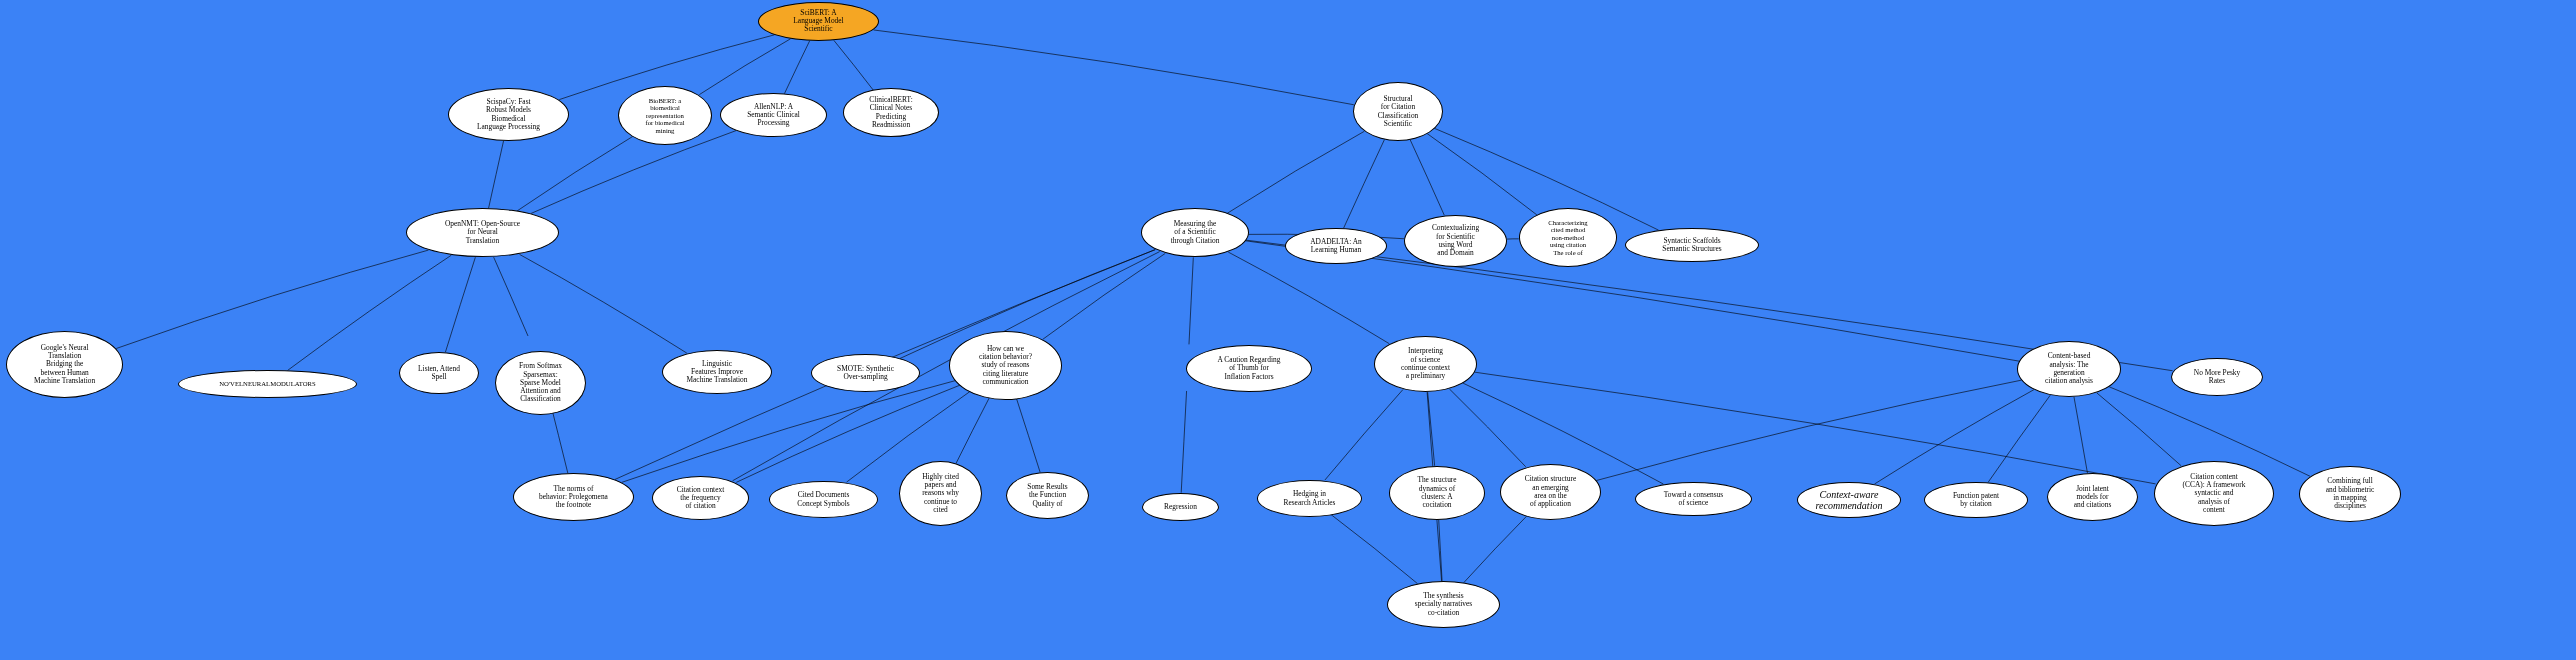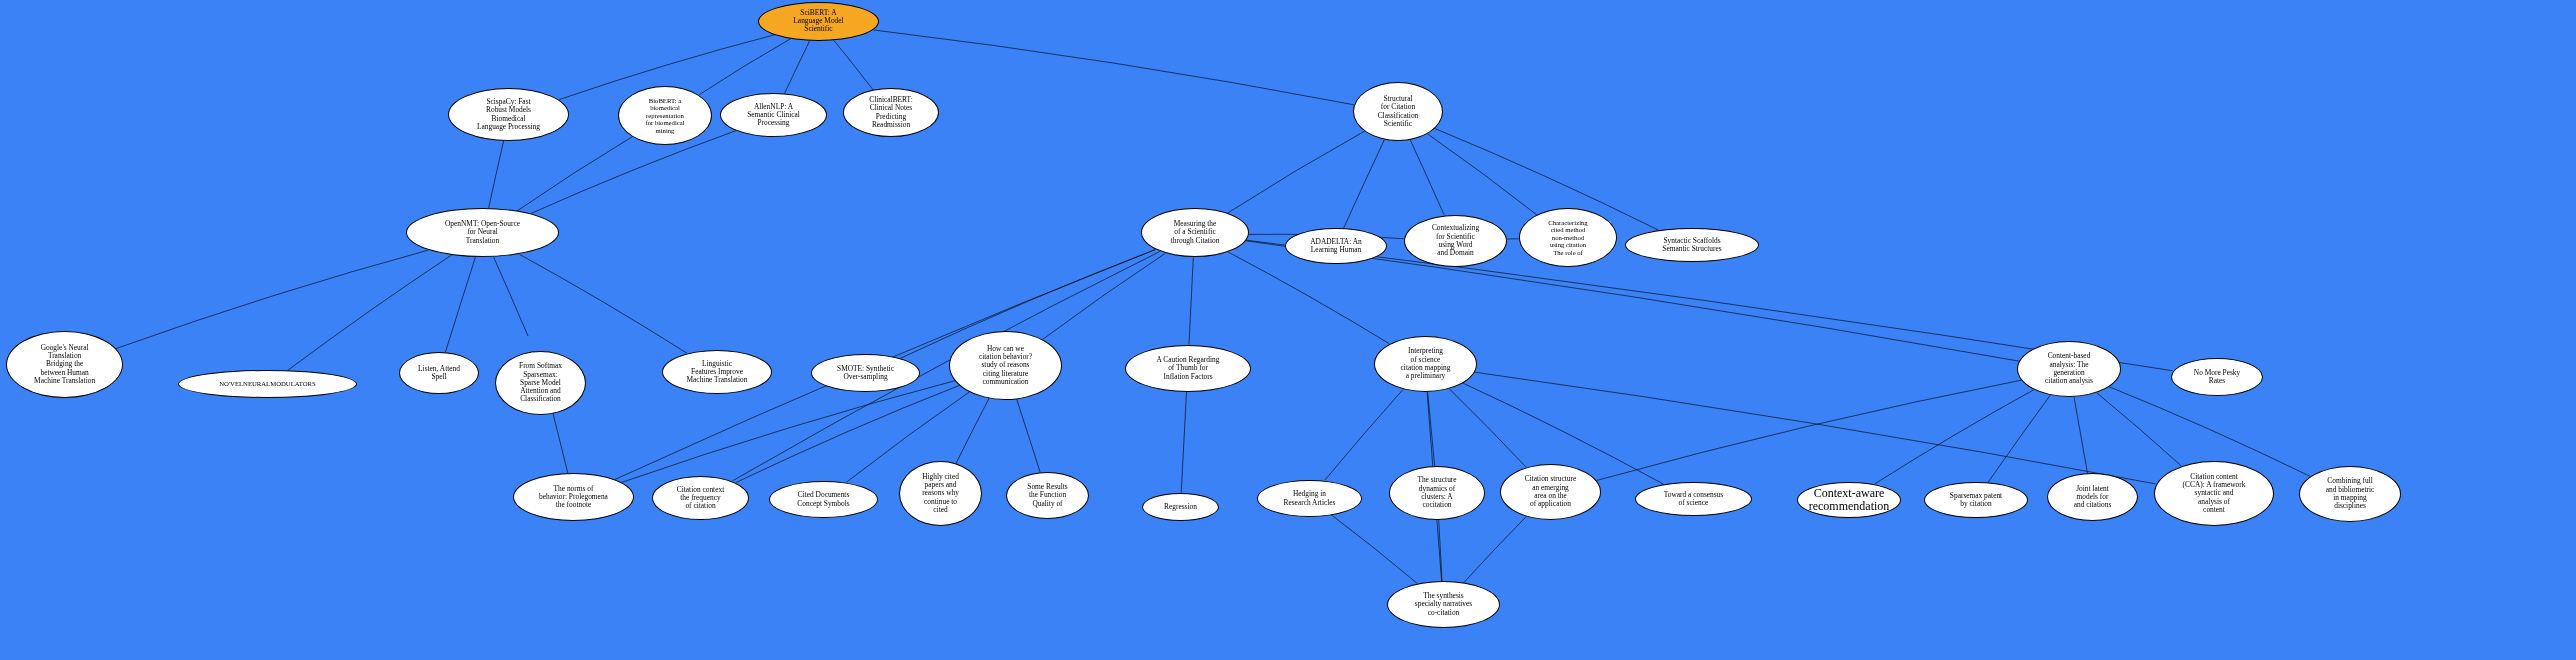--- a/index.html
+++ b/index.html
@@ -200,29 +200,29 @@
       <span class="lbl">SMOTE: Synthetic
 Over-sampling</span>
     </div>
     <div class="node" style="left: 949px; top: 331px; width: 113px; height: 69px; font-size: 7.4px;">
       <span class="lbl">How can we
 citation behavior?
 study of reasons
 citing literature
 communication</span>
     </div>
-    <div class="node" style="left: 1125px; top: 345px; width: 126px; height: 47px; font-size: 7.4px;">
+    <div class="node" style="left: 1186px; top: 345px; width: 126px; height: 47px; font-size: 7.4px;">
       <span class="lbl">A Caution Regarding
 of Thumb for
 Inflation Factors</span>
     </div>
     <div class="node" style="left: 1374px; top: 336px; width: 103px; height: 56px; font-size: 7.4px;">
       <span class="lbl">Interpreting
 of science
-citation mapping
+continue context
 a preliminary</span>
     </div>
     <div class="node" style="left: 2017px; top: 341px; width: 104px; height: 56px; font-size: 7.4px;">
       <span class="lbl">Content-based
 analysis: The
 generation
 citation analysis</span>
     </div>
     <div class="node" style="left: 2171px; top: 358px; width: 92px; height: 38px; font-size: 7.4px;">
       <span class="lbl">No More Pesky
@@ -270,26 +270,26 @@
     <div class="node" style="left: 1500px; top: 464px; width: 101px; height: 56px; font-size: 7.4px;">
       <span class="lbl">Citation structure
 an emerging
 area on the
 of application</span>
     </div>
     <div class="node" style="left: 1635px; top: 482px; width: 117px; height: 34px; font-size: 7.4px;">
       <span class="lbl">Toward a consensus
 of science</span>
     </div>
-    <div class="node" style="left: 1797px; top: 482px; width: 104px; height: 36px; font-size: 12px;">
+    <div class="node" style="left: 1797px; top: 482px; width: 104px; height: 36px; font-size: 10px; font-style: italic;">
       <span class="lbl">Context-aware
 recommendation</span>
     </div>
     <div class="node" style="left: 1924px; top: 482px; width: 104px; height: 36px; font-size: 7.4px;">
-      <span class="lbl">Sparsemax patent
+      <span class="lbl">Function patent
 by citation</span>
     </div>
     <div class="node" style="left: 2047px; top: 473px; width: 91px; height: 48px; font-size: 7.4px;">
       <span class="lbl">Joint latent
 models for
 and citations</span>
     </div>
     <div class="node" style="left: 2154px; top: 461px; width: 120px; height: 65px; font-size: 7.4px;">
       <span class="lbl">Citation content
 (CCA): A framework

